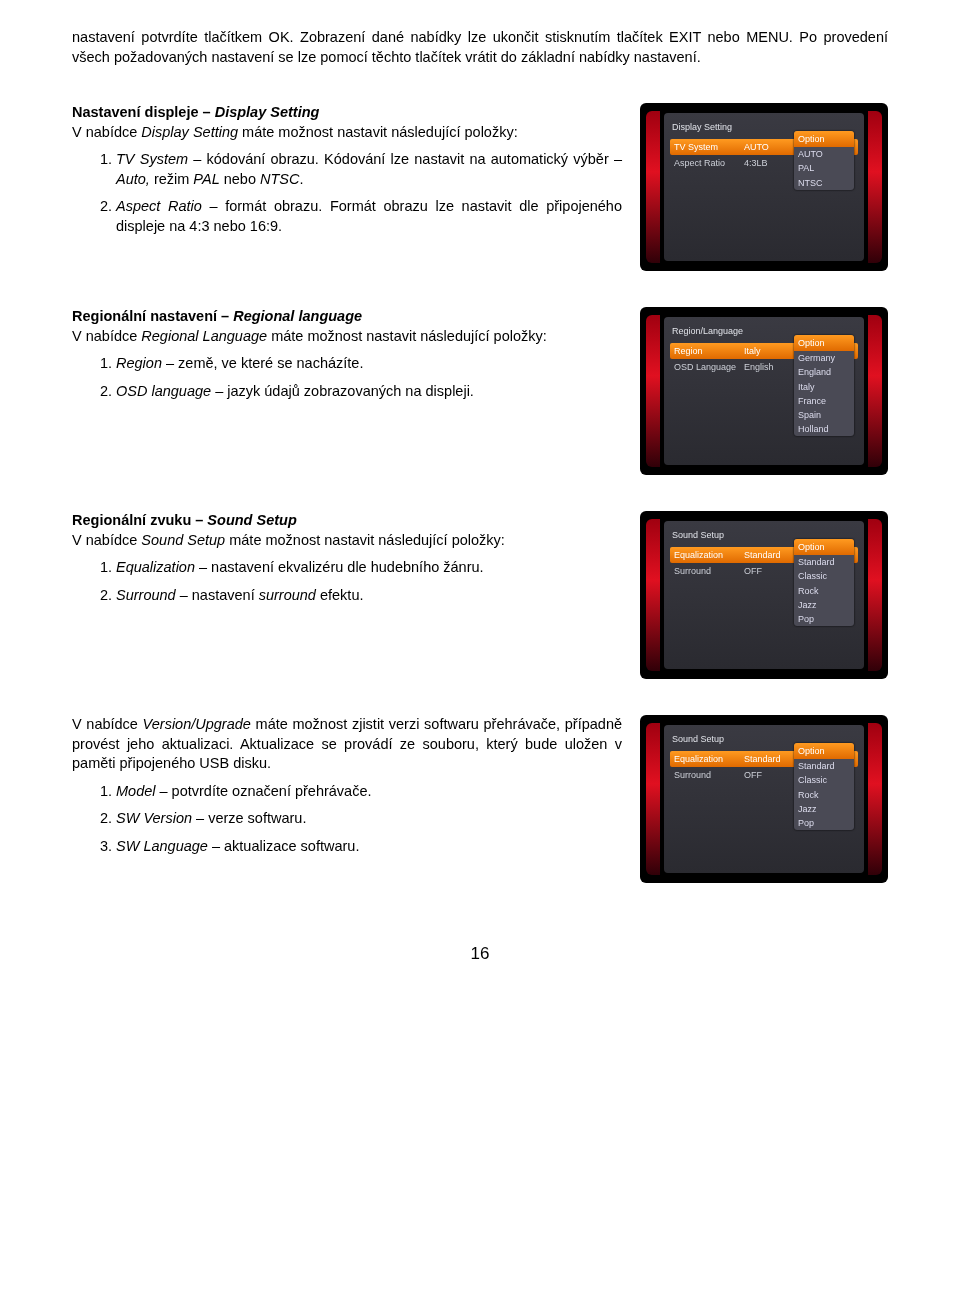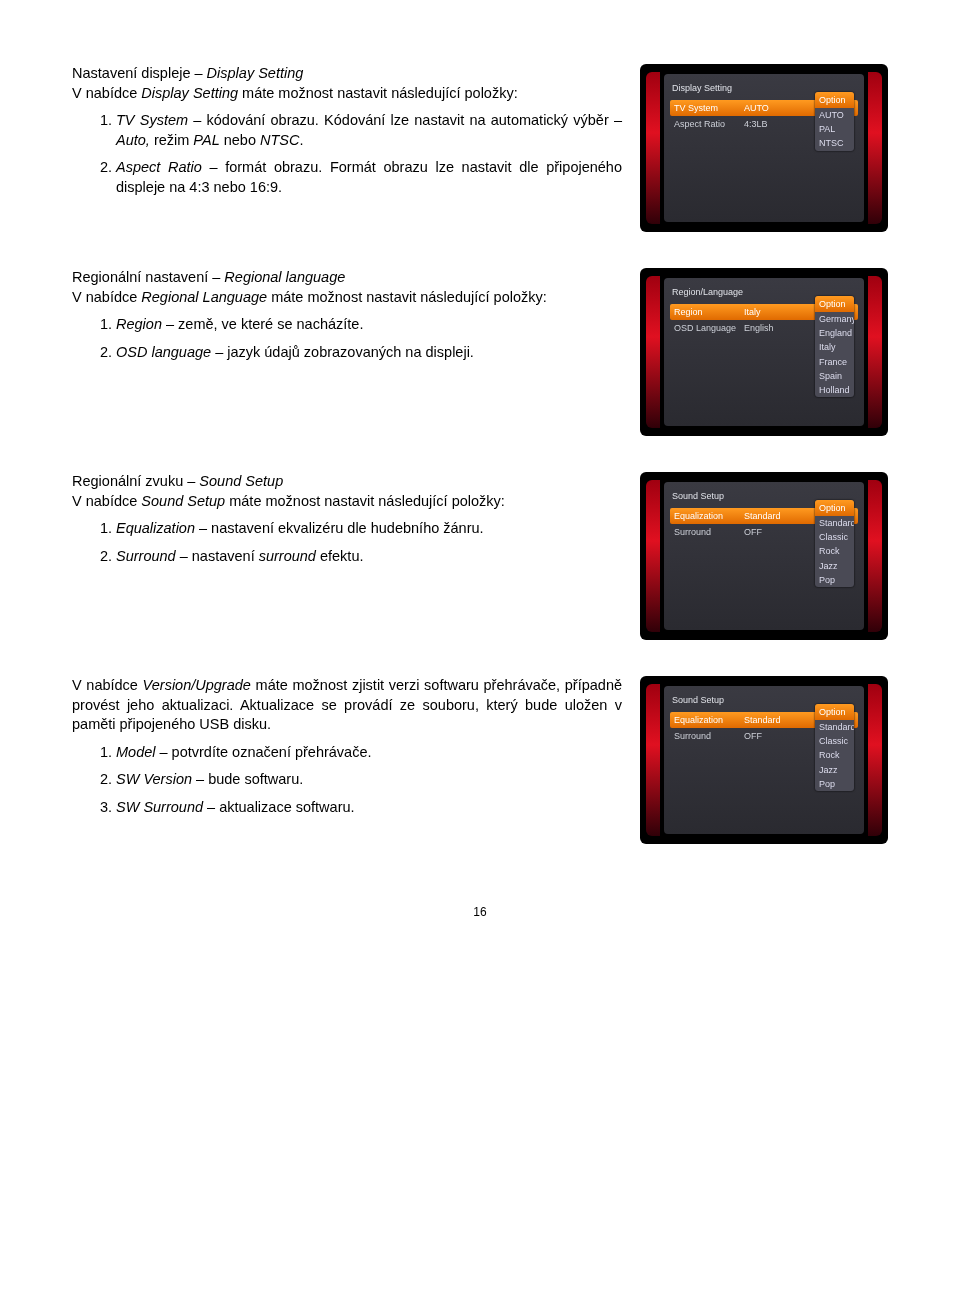--- a/index.html
+++ b/index.html
@@ -25,38 +25,38 @@
       gap: 18px;
     }
     .text-col {
       flex: 1 1 auto;
       text-align: justify;
     }
     .img-col {
       flex: 0 0 248px;
     }
     .bold {
-      font-weight: normal;
+      font-weight: bold;
     }
     .italic {
       font-style: italic;
     }
     ol.numbered {
       margin: 2px 0 0 0;
       padding-left: 44px;
     }
     ol.numbered li {
       text-align: justify;
       margin-bottom: 1px;
       margin-top: 8px;
     }
     .footer {
       text-align: center;
       margin-top: 60px;
-      font-size: 12px;
+      font-size: 17px;
     }
 
     
     .device {
       width: 248px;
       height: 168px;
       background: #000;
       border-radius: 6px;
       position: relative;
       overflow: hidden;
@@ -102,21 +102,21 @@
       color: #fff;
       border-radius: 2px;
     }
     .panel-row .rlabel { flex: 0 0 70px; }
     .panel-row .rval { flex: 1 1 auto; text-align: left; }
     .panel-row .arrow { flex: 0 0 10px; color: #fff; }
     .panel-opt {
       position: absolute;
       right: 10px;
       top: 18px;
-      width: 39px;
+      width: 60px;
       border-radius: 3px;
       background: #4a4a55;
       font-size: 9px;
       box-shadow: 0 0 2px #000;
       overflow: hidden;
     }
     .panel-opt .opt-head {
       background: linear-gradient(to bottom, #ff9a20, #e06a00);
       padding: 2px 4px;
       color: #fff;
@@ -124,20 +124,21 @@
     .panel-opt .opt-item {
       padding: 1px 4px;
       color: #dde;
     }
   </style>
 </head>
 <body>
 
 <div class="page">
 
+  <div class="intro">nastavení potvrdíte tlačítkem OK. Zobrazení dané nabídky lze ukončit stisknutím tlačítek EXIT nebo MENU. Po provedení všech požadovaných nastavení se lze pomocí těchto tlačítek vrátit do základní nabídky nastavení.</div>
 
   <div id="sections">
       <div class="section">
         <div class="section-row">
           <div class="text-col">
             <div><span class="bold">Nastavení displeje – </span><span class="bold italic">Display Setting</span></div>
             <div class="section-body"><span>V nabídce </span><span class="italic">Display Setting</span><span> máte možnost nastavit následující položky:</span></div>
             <ol class="numbered">
               <li><span class="italic">TV System</span><span> – kódování obrazu. Kódování lze nastavit na automatický výběr – </span><span class="italic">Auto,</span><span> režim </span><span class="italic">PAL</span><span> nebo </span><span class="italic">NTSC</span><span>.</span></li>
               <li><span class="italic">Aspect Ratio</span><span> – formát obrazu. Formát obrazu lze nastavit dle připojeného displeje na 4:3 nebo 16:9.</span></li>
@@ -254,22 +255,22 @@
             </div>
           </div>
         </div>
       </div>
       <div class="section">
         <div class="section-row">
           <div class="text-col">
             <div class="section-body"><span>V nabídce </span><span class="italic">Version/Upgrade</span><span> máte možnost zjistit verzi softwaru přehrávače, případně provést jeho aktualizaci. Aktualizace se provádí ze souboru, který bude uložen v paměti připojeného USB disku.</span></div>
             <ol class="numbered">
               <li><span class="italic">Model</span><span> – potvrdíte označení přehrávače.</span></li>
-              <li><span class="italic">SW Version</span><span> – bude softwaru.</span></li>
-              <li><span class="italic">SW Surround</span><span> – aktualizace softwaru.</span></li>
+              <li><span class="italic">SW Version</span><span> – verze softwaru.</span></li>
+              <li><span class="italic">SW Language</span><span> – aktualizace softwaru.</span></li>
             </ol>
           </div>
           <div class="img-col">
             <div class="device">
               <div class="bar-left"></div>
               <div class="bar-right"></div>
               <div class="panel">
                 <div class="panel-title">Sound Setup</div>
                 <div class="panel-rows">
                   <div class="panel-row sel">

